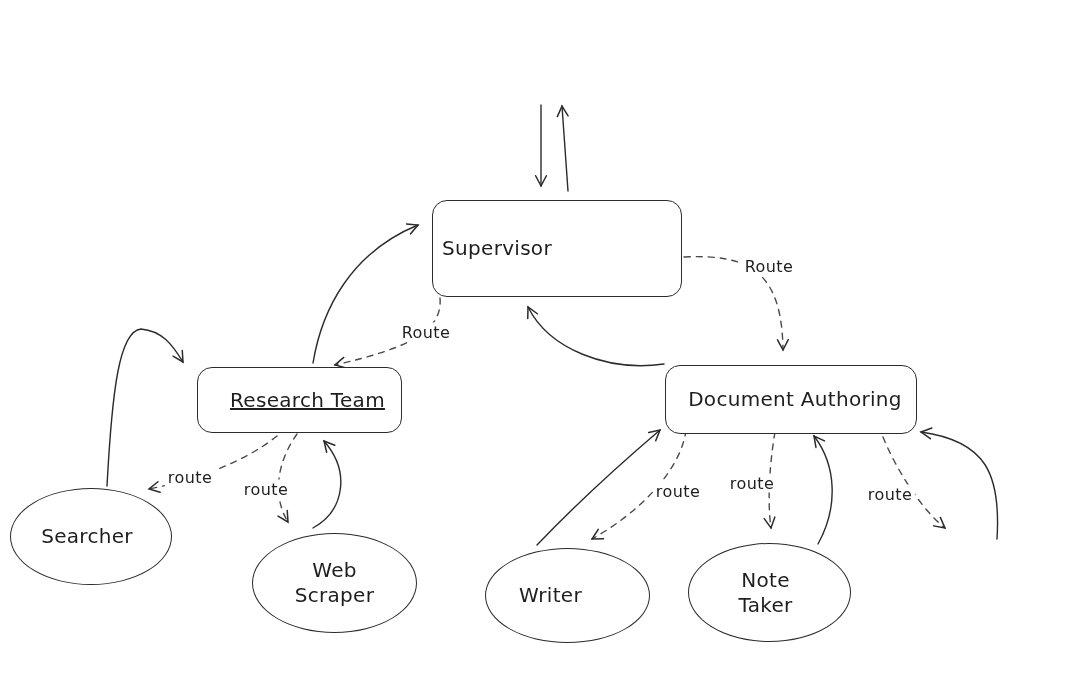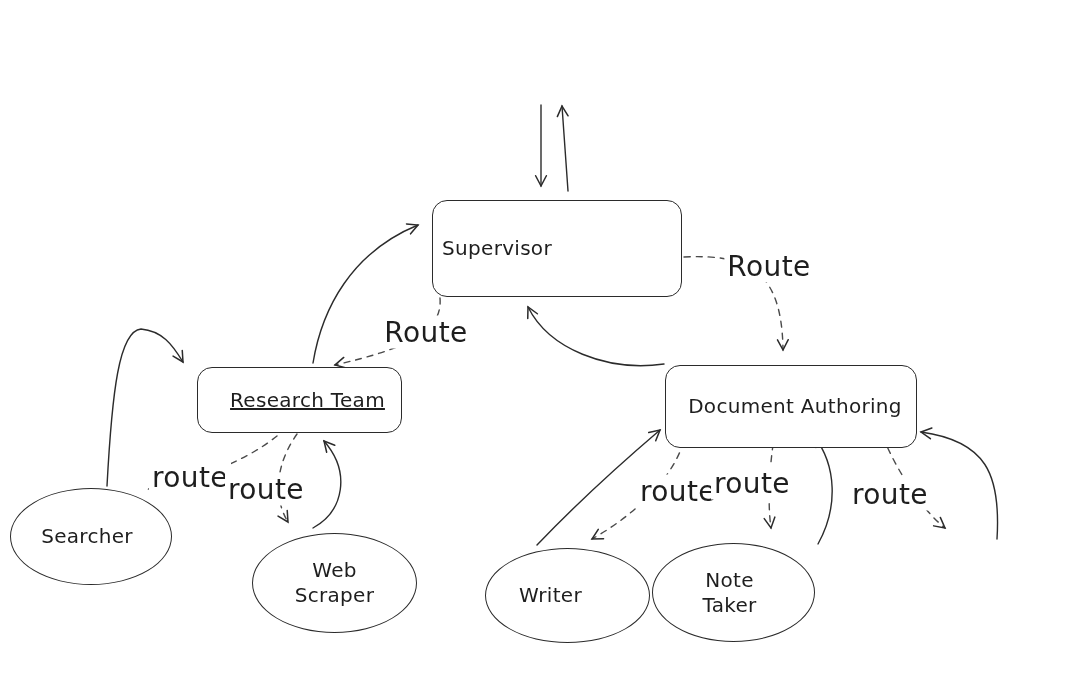--- a/index.html
+++ b/index.html
@@ -29,33 +29,33 @@
     line-height: 25px;
     text-align: center;
     letter-spacing: 0.3px;
   }
   .node.rect { border-radius: 15px; }
   .node.ellipse { border-radius: 50%; }
 
   .node-user        { left: 423px; top: 3px;   width: 287px; height: 97px;  padding-right: 56px; }
   .node-supervisor  { left: 432px; top: 200px; width: 250px; height: 97px;  padding-right: 120px; }
   .node-research    { left: 197px; top: 367px; width: 205px; height: 66px;  padding-left: 16px; text-decoration: underline; }
-  .node-docauth     { left: 665px; top: 365px; width: 252px; height: 83px; padding-left: 8px;  }
+  .node-docauth     { left: 665px; top: 365px; width: 252px; height: 69px; padding-left: 8px;  }
   .node-searcher    { left: 10px;  top: 488px; width: 162px; height: 97px;  padding-right: 8px; justify-content: center; }
   .node-webscraper  { left: 252px; top: 533px; width: 165px; height: 100px; }
   .node-writer      { left: 485px; top: 548px; width: 165px; height: 95px;  padding-right: 34px; }
-  .node-notetaker   { left: 652px; top: 543px; width: 163px; height: 99px;  padding-right: 8px; }
+  .node-notetaker   { left: 688px; top: 543px; width: 163px; height: 99px;  padding-right: 8px; }
   .node-chartgen    { left: 897px; top: 536px; width: 163px; height: 124px; }
 
   .edge-label {
     position: absolute;
     z-index: 3;
     transform: translate(-50%, -50%);
     background: #ffffff;
-    font-size: 28px;
+    font-size: 16px;
     letter-spacing: 0.4px;
     padding: 0 3px;
     white-space: nowrap;
   }
   .lbl-route-left      { left: 426px; top: 332px; }
   .lbl-route-right     { left: 769px; top: 266px; }
   .lbl-route-searcher  { left: 190px; top: 477px; }
   .lbl-route-webscraper{ left: 266px; top: 489px; }
   .lbl-route-writer    { left: 678px; top: 491px; }
   .lbl-route-notetaker { left: 752px; top: 483px; }

